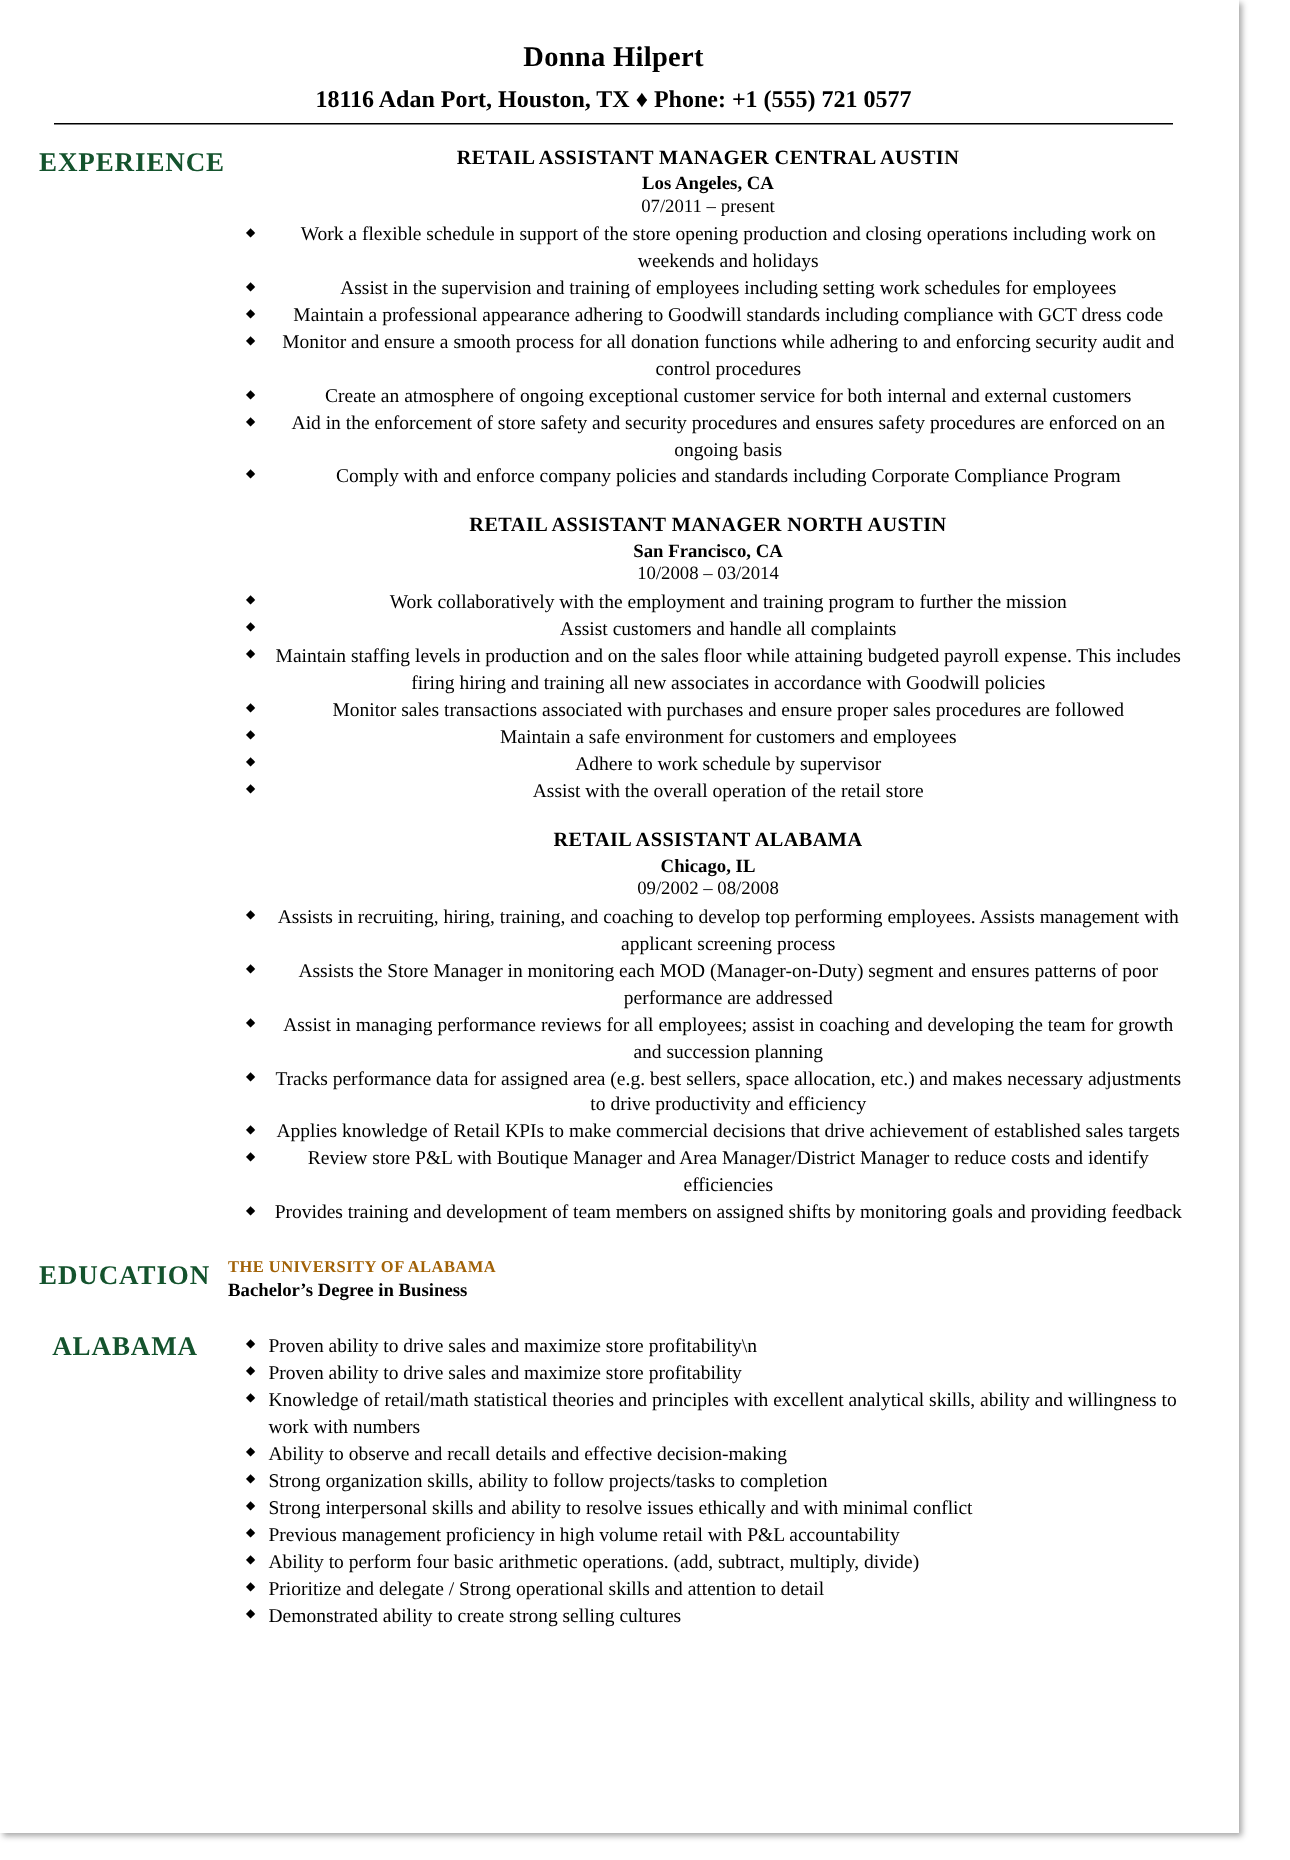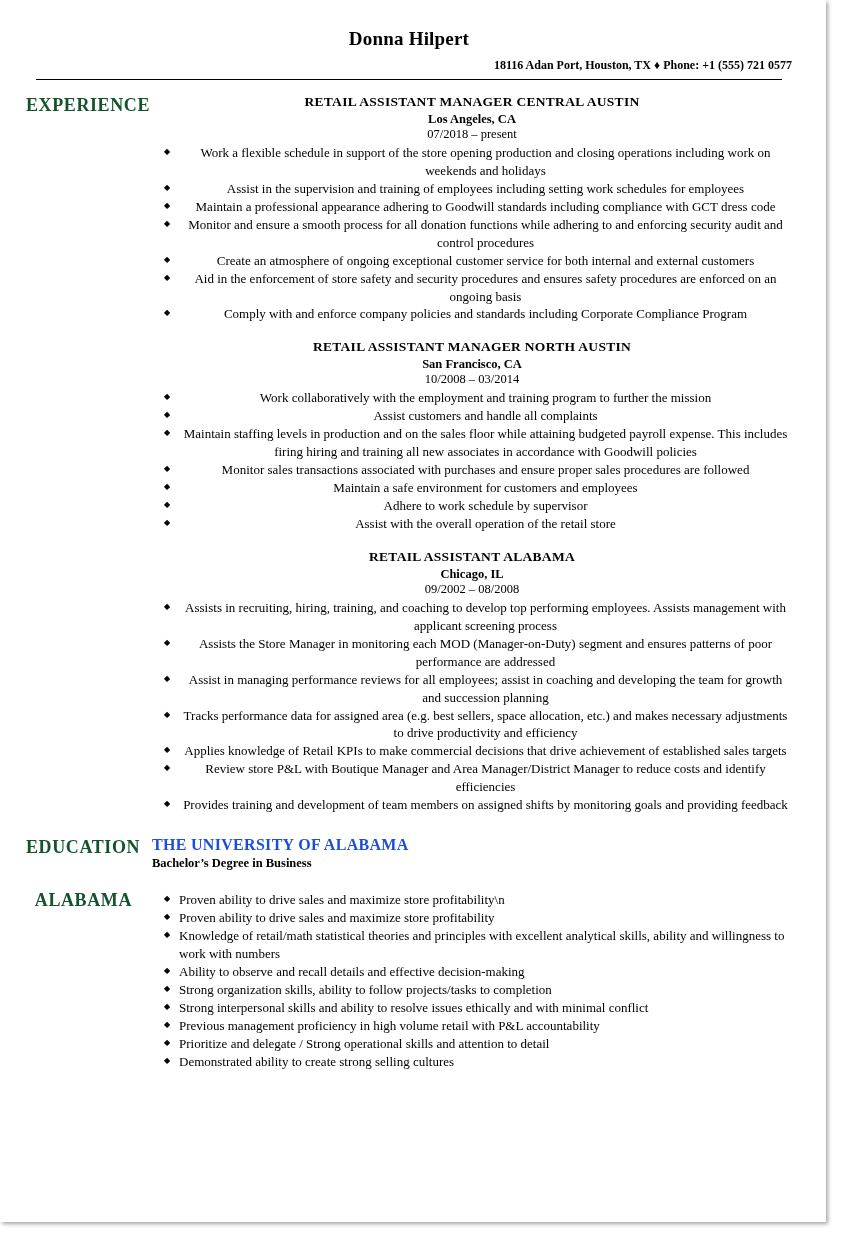--- a/index.html
+++ b/index.html
@@ -38,23 +38,23 @@
   }
   .name {
     text-align: center;
     font-weight: bold;
     font-size: 19px;
     letter-spacing: 0.2px;
     color: #000;
     margin: 6px 0 8px 0;
   }
   .contact {
-    text-align: right;
-    font-weight: bold;
-    font-size: 12px;
+    text-align: center;
+    font-weight: bold;
+    font-size: 16px;
     color: #000;
     margin-bottom: 6px;
   }
   .rule {
     border: none;
     border-top: 1px solid #000;
     margin: 4px 10px 0 10px;
   }
   .section {
     display: flex;
@@ -115,23 +115,23 @@
     content: "\25C6";
     position: absolute;
     left: 12px;
     top: 0;
     font-size: 8px;
     line-height: 1.9;
     color: #000;
   }
   .edu-school {
     font-weight: bold;
-    font-size: 16px;
+    font-size: 11px;
     letter-spacing: 0.3px;
-    color: #1d4ed8;
+    color: #a16207;
   }
   .edu-degree {
     font-weight: bold;
     font-size: 12.5px;
     color: #000;
     margin-top: 2px;
   }
   .skills-body ul.bullets li { margin-bottom: 0; }
 </style>
 </head>
@@ -145,21 +145,21 @@
     <div class="contact">18116 Adan Port, Houston, TX ♦ Phone: +1 (555) 721 0577</div>
     <hr class="rule">
 
     <div class="section">
       <div class="section-label">EXPERIENCE</div>
       <div class="section-body">
 
         <div class="job">
           <div class="job-title">RETAIL ASSISTANT MANAGER CENTRAL AUSTIN</div>
           <div class="job-loc">Los Angeles, CA</div>
-          <div class="job-dates">07/2018 – present</div>
+          <div class="job-dates">07/2011 – present</div>
           <ul class="bullets">
             <li>Work a flexible schedule in support of the store opening production and closing operations including work on weekends and holidays</li>
             <li>Assist in the supervision and training of employees including setting work schedules for employees</li>
             <li>Maintain a professional appearance adhering to Goodwill standards including compliance with GCT dress code</li>
             <li>Monitor and ensure a smooth process for all donation functions while adhering to and enforcing security audit and control procedures</li>
             <li>Create an atmosphere of ongoing exceptional customer service for both internal and external customers</li>
             <li>Aid in the enforcement of store safety and security procedures and ensures safety procedures are enforced on an ongoing basis</li>
             <li>Comply with and enforce company policies and standards including Corporate Compliance Program</li>
           </ul>
         </div>
@@ -209,20 +209,21 @@
       <div class="section-label">ALABAMA</div>
       <div class="section-body skills-body">
         <ul class="bullets">
           <li>Proven ability to drive sales and maximize store profitability\n</li>
           <li>Proven ability to drive sales and maximize store profitability</li>
           <li>Knowledge of retail/math statistical theories and principles with excellent analytical skills, ability and willingness to work with numbers</li>
           <li>Ability to observe and recall details and effective decision-making</li>
           <li>Strong organization skills, ability to follow projects/tasks to completion</li>
           <li>Strong interpersonal skills and ability to resolve issues ethically and with minimal conflict</li>
           <li>Previous management proficiency in high volume retail with P&amp;L accountability</li>
+          <li>Ability to perform four basic arithmetic operations. (add, subtract, multiply, divide)</li>
           <li>Prioritize and delegate / Strong operational skills and attention to detail</li>
           <li>Demonstrated ability to create strong selling cultures</li>
         </ul>
       </div>
     </div>
 
   </div>
 </div>
 
 </body></html>

